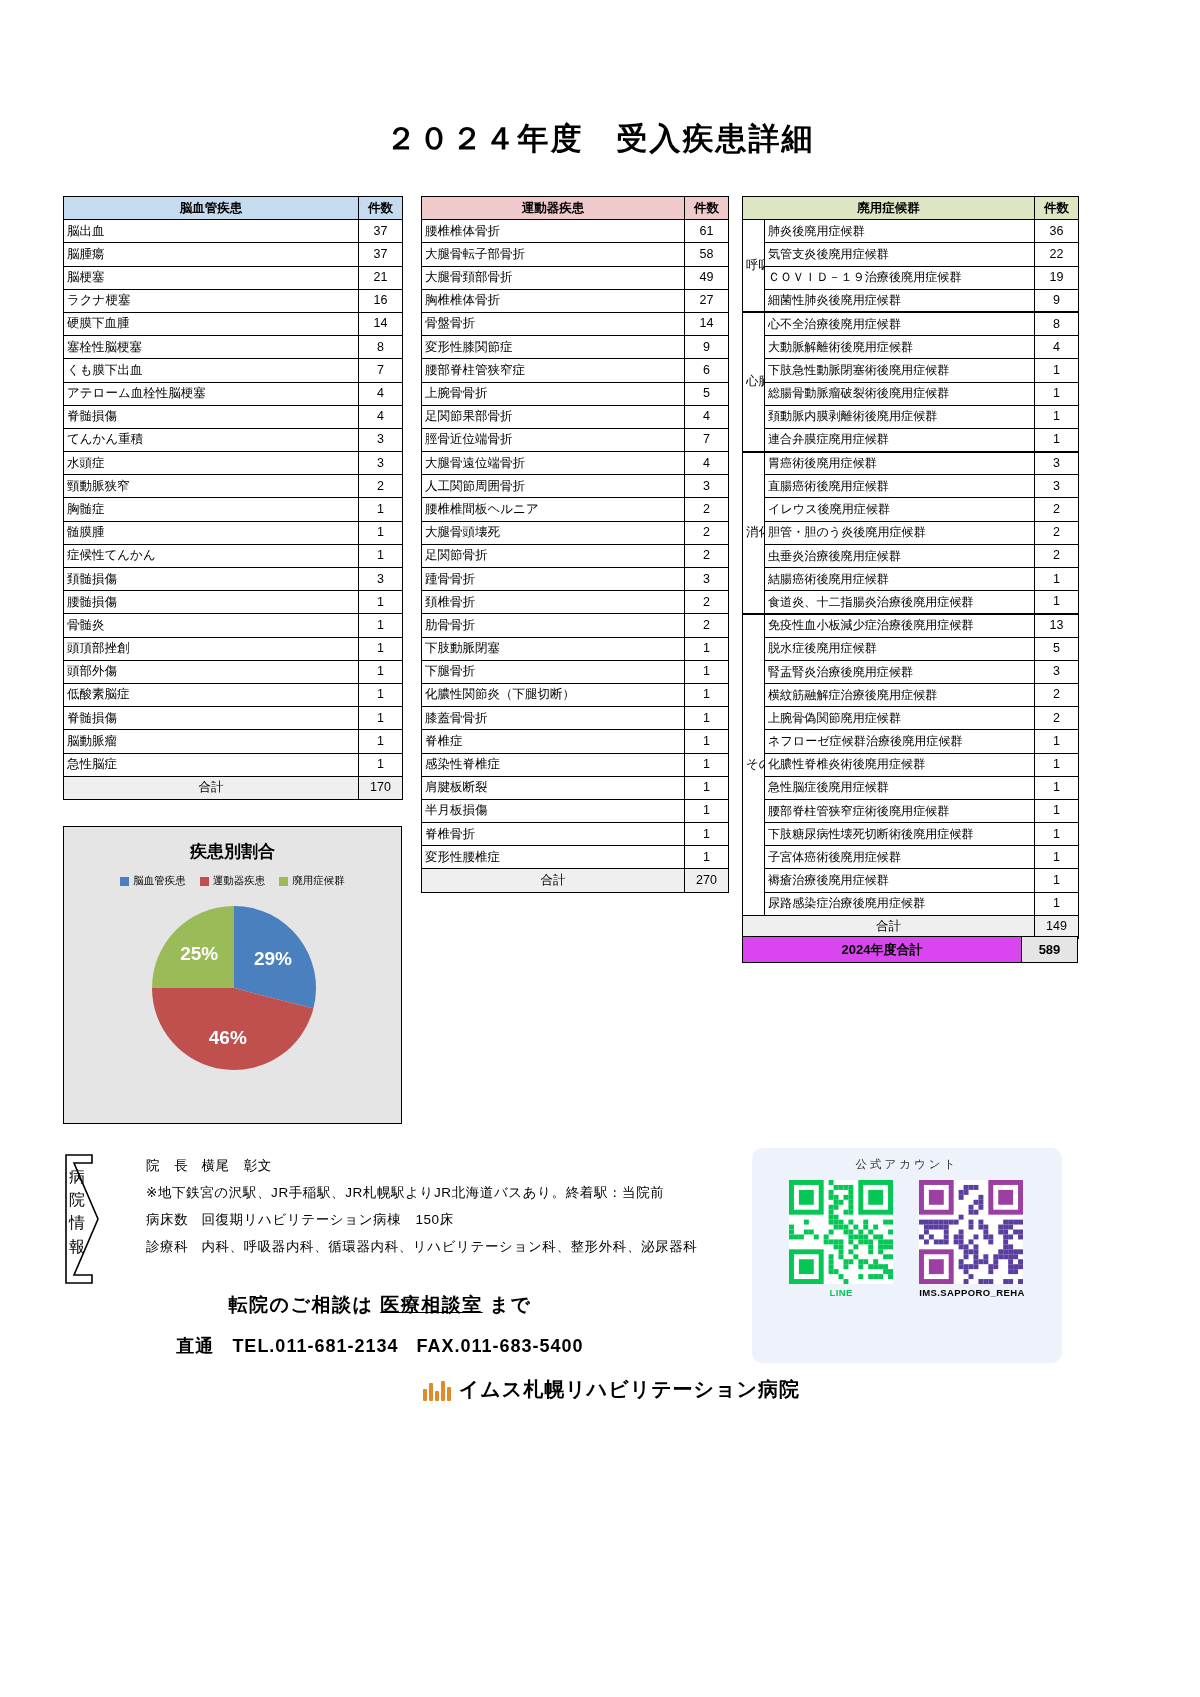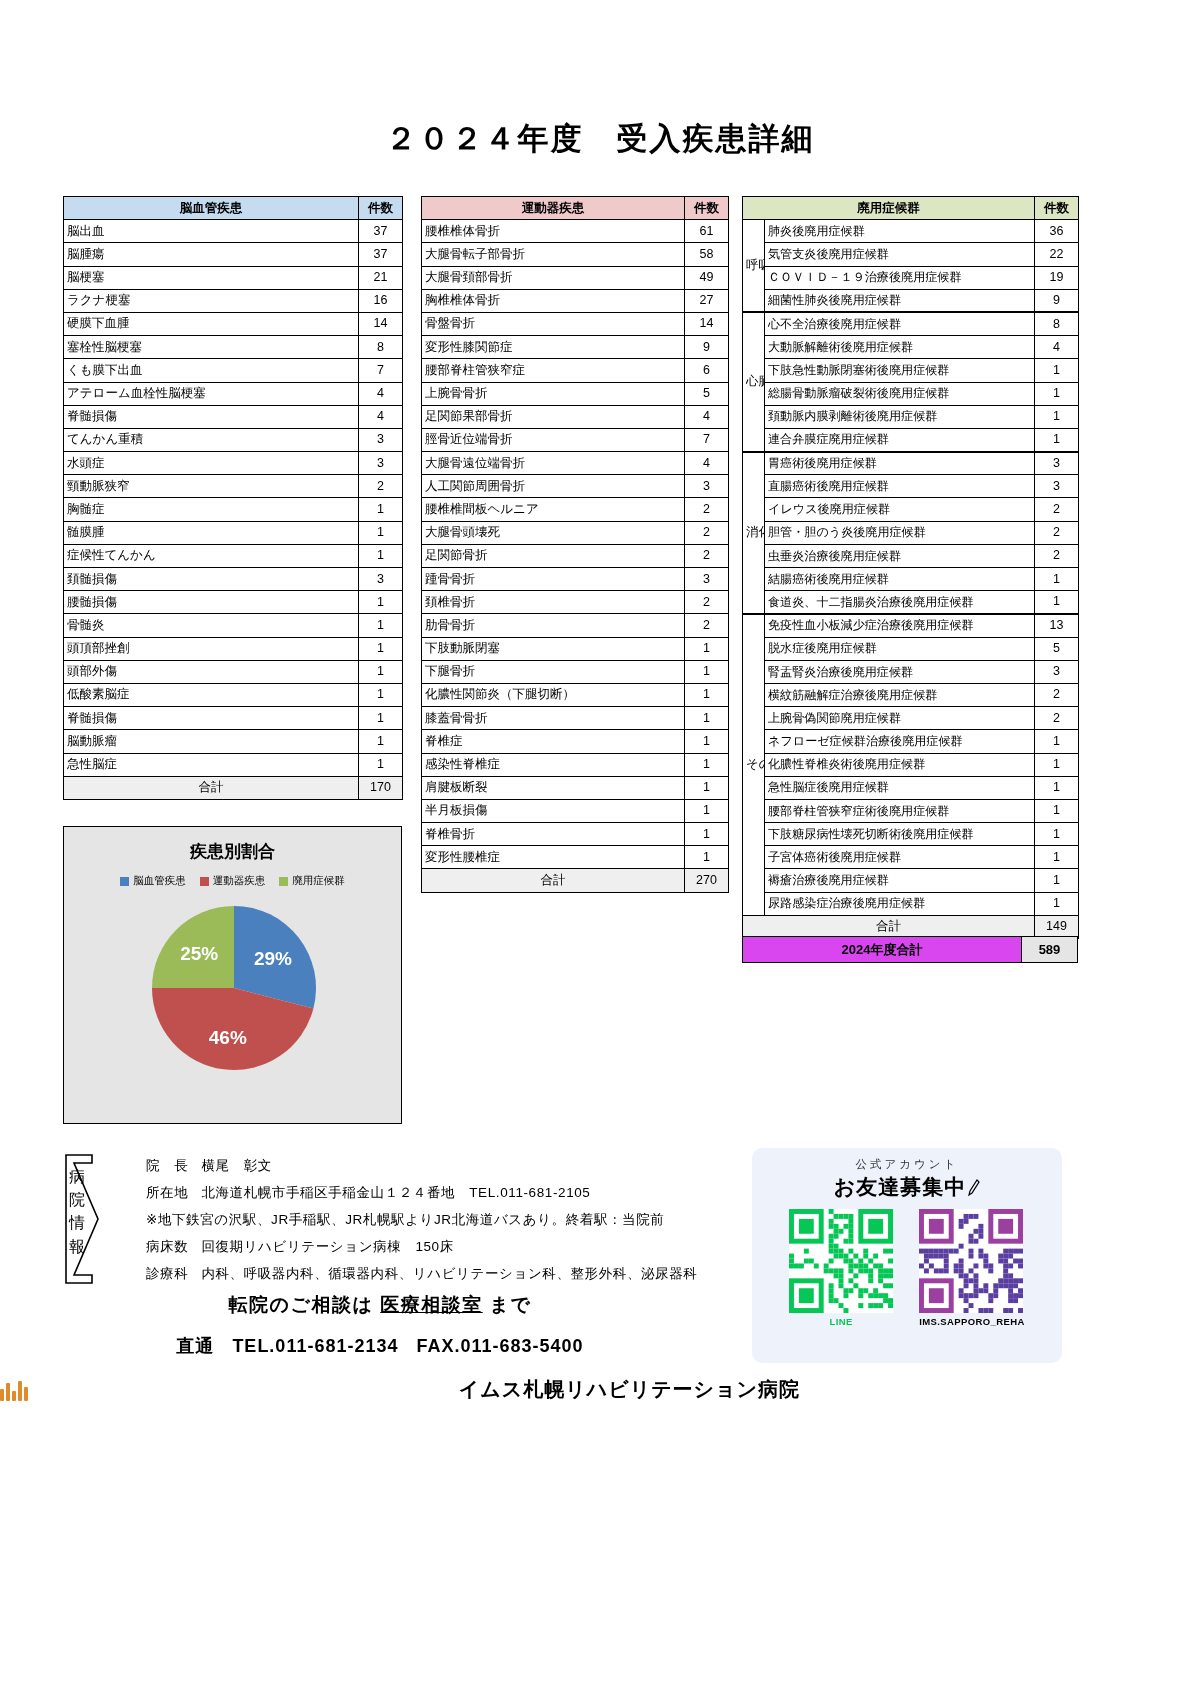--- a/index.html
+++ b/index.html
@@ -159,21 +159,21 @@
     position: absolute; left: 0; top: 194px; width: 760px;
     text-align: center;
     font-size: 18px; font-weight: bold;
     letter-spacing: 1px;
   }
   #brand {
     position: absolute; left: 0; top: 236px; width: 800px;
     text-align: center;
     font-size: 20px; font-weight: bold;
     letter-spacing: 1px;
-    display: flex; justify-content: space-between; align-items: center; gap: 8px;
+    display: flex; justify-content: flex-end; align-items: center; gap: 8px;
   }
   #brand .mark { display: inline-flex; align-items: flex-end; gap: 2px; height: 22px; }
   #brand .mark i { display: block; width: 4px; background: #e08b2a; border-radius: 1px; }
 
   
   #qr-panel {
     position: absolute; left: 752px; top: 1148px;
     width: 310px; height: 215px;
     background: #eef3fb;
     border-radius: 10px;
@@ -656,24 +656,20 @@
     </svg>
     <div class="vlabel">病院情報</div>
   </div>
 
   <div id="info-lines">
     <div class="ln">
       <span class="lbl">院　長</span>
       &nbsp;&nbsp;<span>横尾　彰文</span>
     </div>
     <div class="ln">
-      <span class="lbl">所在地</span>
-      &nbsp;&nbsp;<span>北海道札幌市手稲区手稲金山１２４番地　TEL.011-681-2105</span>
-    </div>
-    <div class="ln">
       <span>※地下鉄宮の沢駅、JR手稲駅、JR札幌駅よりJR北海道バスあり。終着駅：当院前</span>
     </div>
     <div class="ln">
       <span class="lbl">病床数</span>
       &nbsp;&nbsp;<span>回復期リハビリテーション病棟　150床</span>
     </div>
     <div class="ln">
       <span class="lbl">診療科</span>
       &nbsp;&nbsp;<span>内科、呼吸器内科、循環器内科、リハビリテーション科、整形外科、泌尿器科</span>
     </div>
@@ -698,27 +694,20 @@
         <i style="height:10px"></i>
         <i style="height:20px"></i>
         <i style="height:14px"></i>
     </span>
     <span>イムス札幌リハビリテーション病院</span>
   </div>
 </div>
 
 <div id="qr-panel">
   <div id="qr-official">公式アカウント</div>
-  <div id="qr-head">
-    <span>お友達募集中</span><span class="pen">
-      <svg width="13" height="20" viewBox="0 0 13 20">
-          <path d="M2 17 L3 13 L10 2 L12 4 L5 15 Z" fill="none" stroke="#000" stroke-width="1.2"></path>
-        </svg>
-    </span>
-  </div>
   <div id="qr-codes">
     <div class="qr-item">
       <div class="qr-box" id="qr-line"><svg width="104" height="104" viewBox="0 0 104 104">
             <rect width="104" height="104" fill="#fff"></rect>
             <rect x="39.62" y="0.00" width="4.95" height="4.95" fill="#06c755"></rect>
             <rect x="44.57" y="4.95" width="4.95" height="4.95" fill="#06c755"></rect>
             <rect x="49.52" y="4.95" width="4.95" height="4.95" fill="#06c755"></rect>
             <rect x="54.48" y="4.95" width="4.95" height="4.95" fill="#06c755"></rect>
             <rect x="59.43" y="4.95" width="4.95" height="4.95" fill="#06c755"></rect>
             <rect x="39.62" y="9.90" width="4.95" height="4.95" fill="#06c755"></rect>

